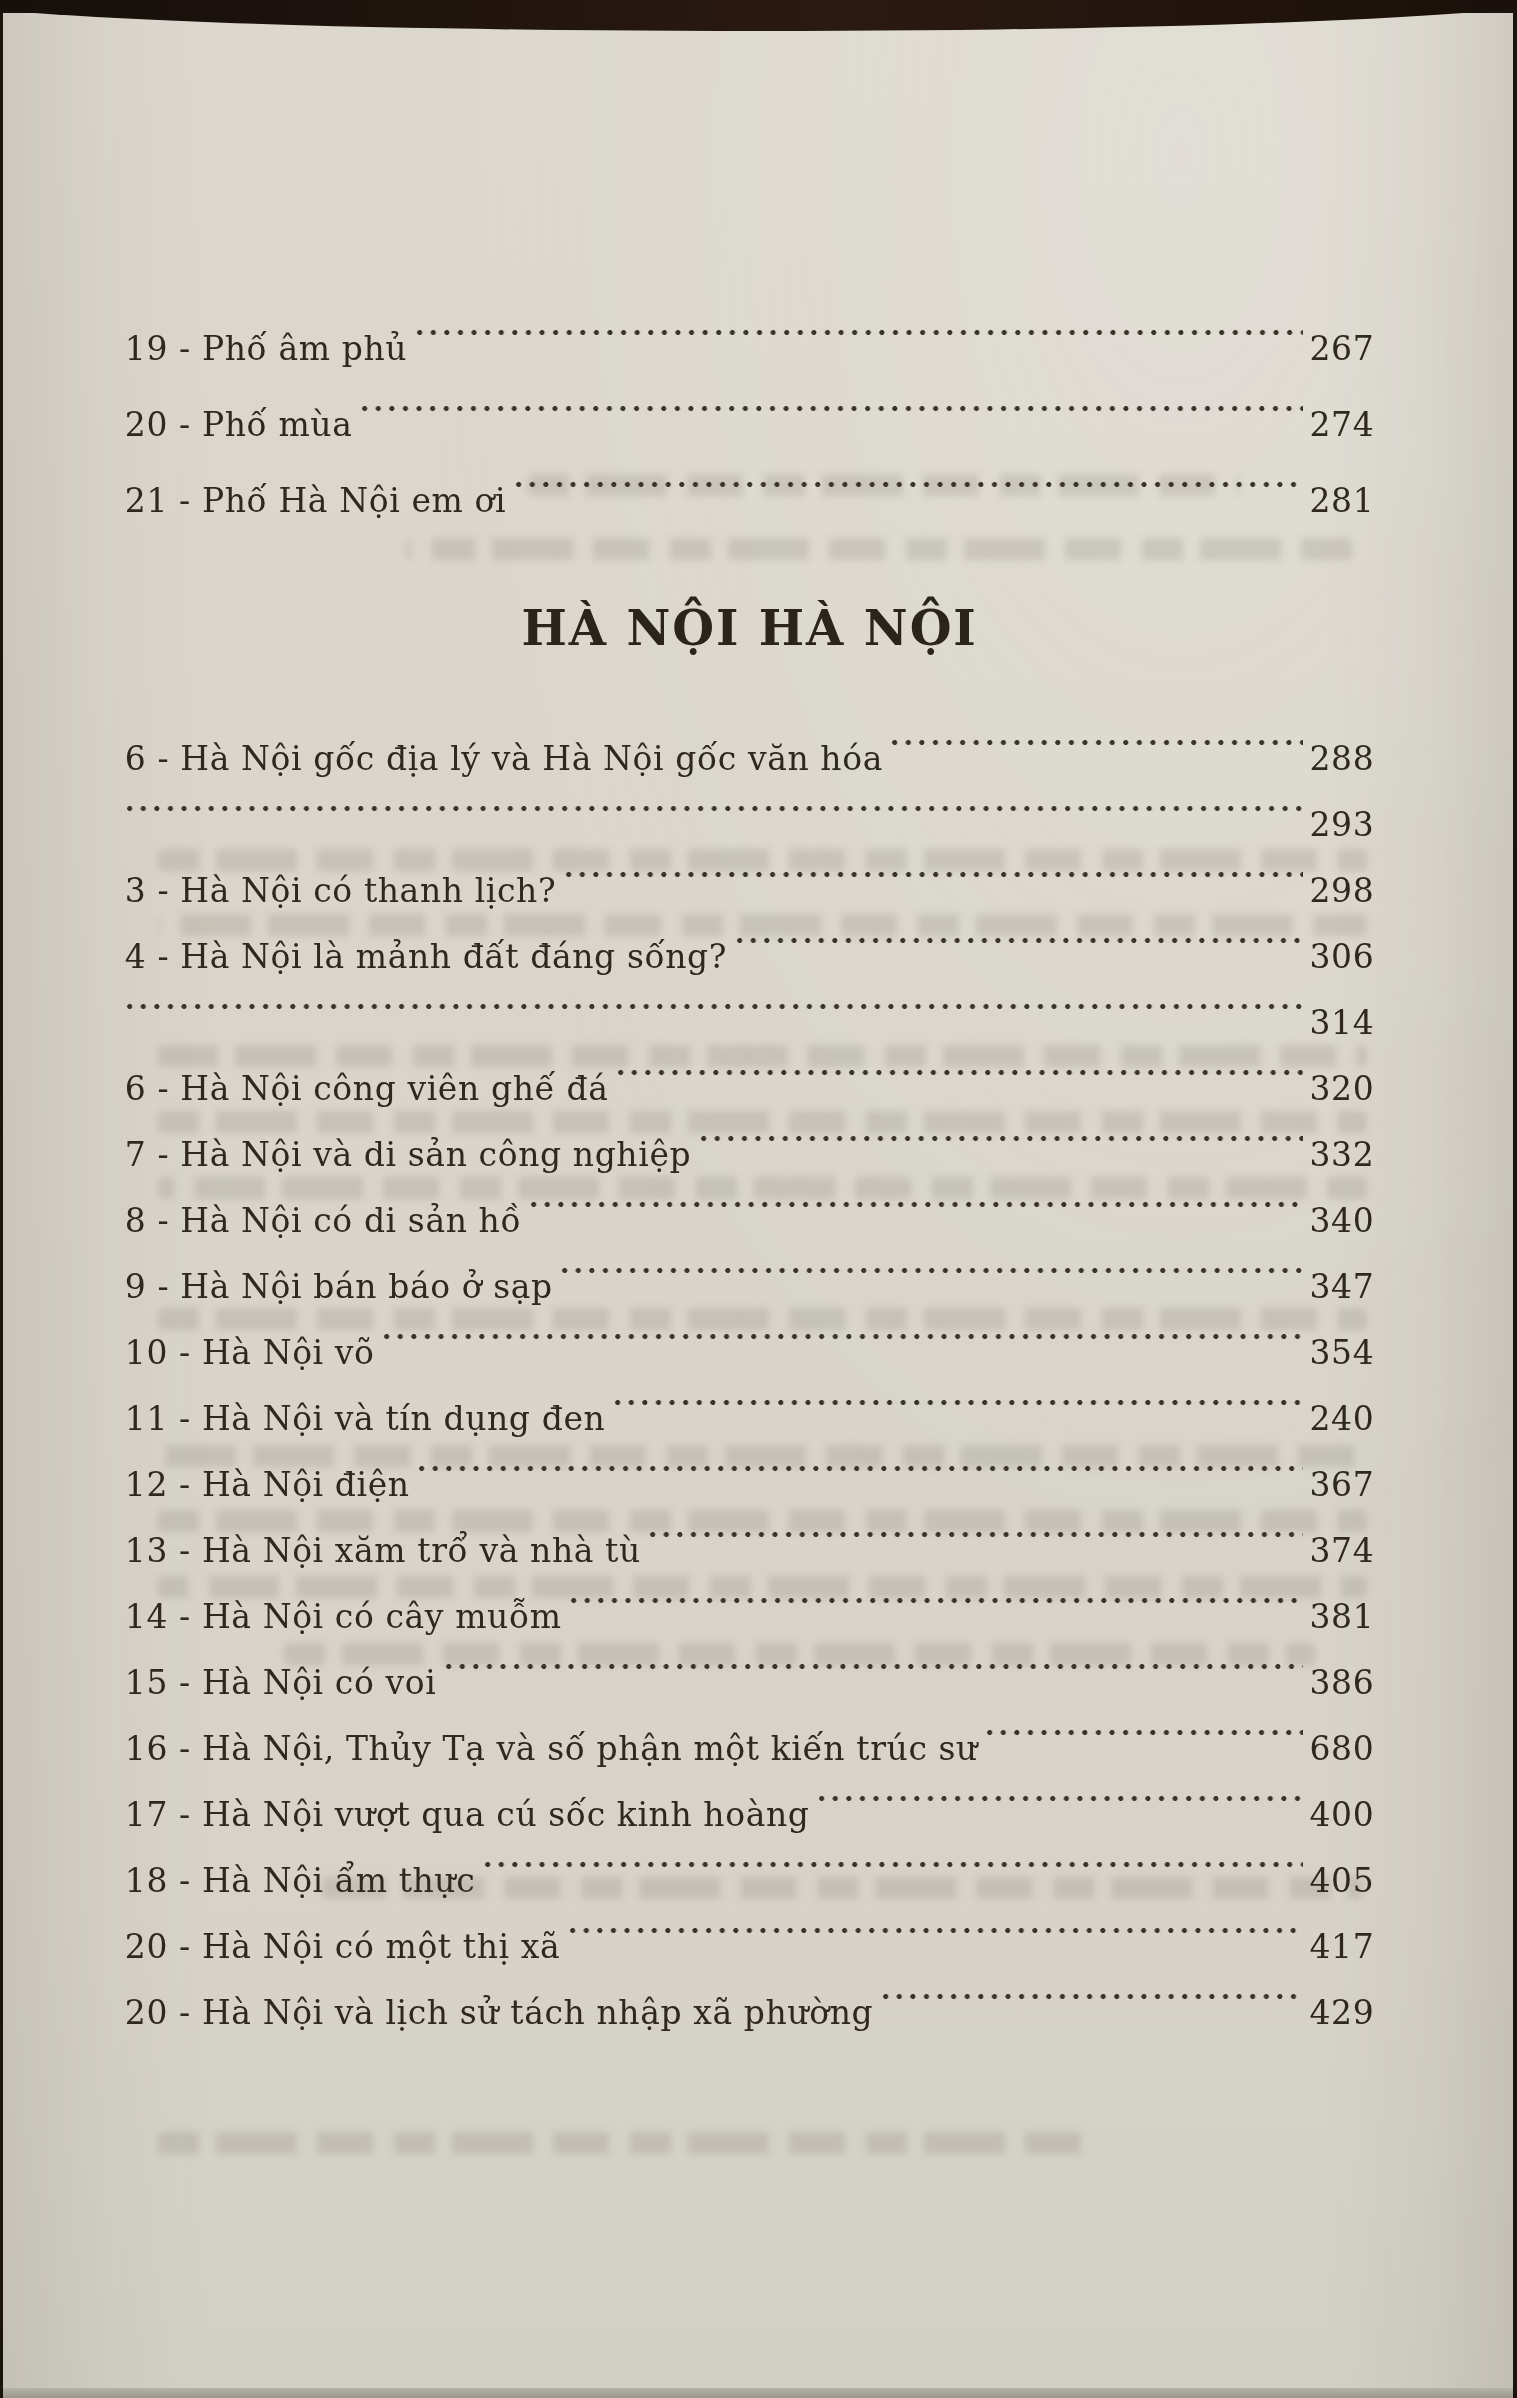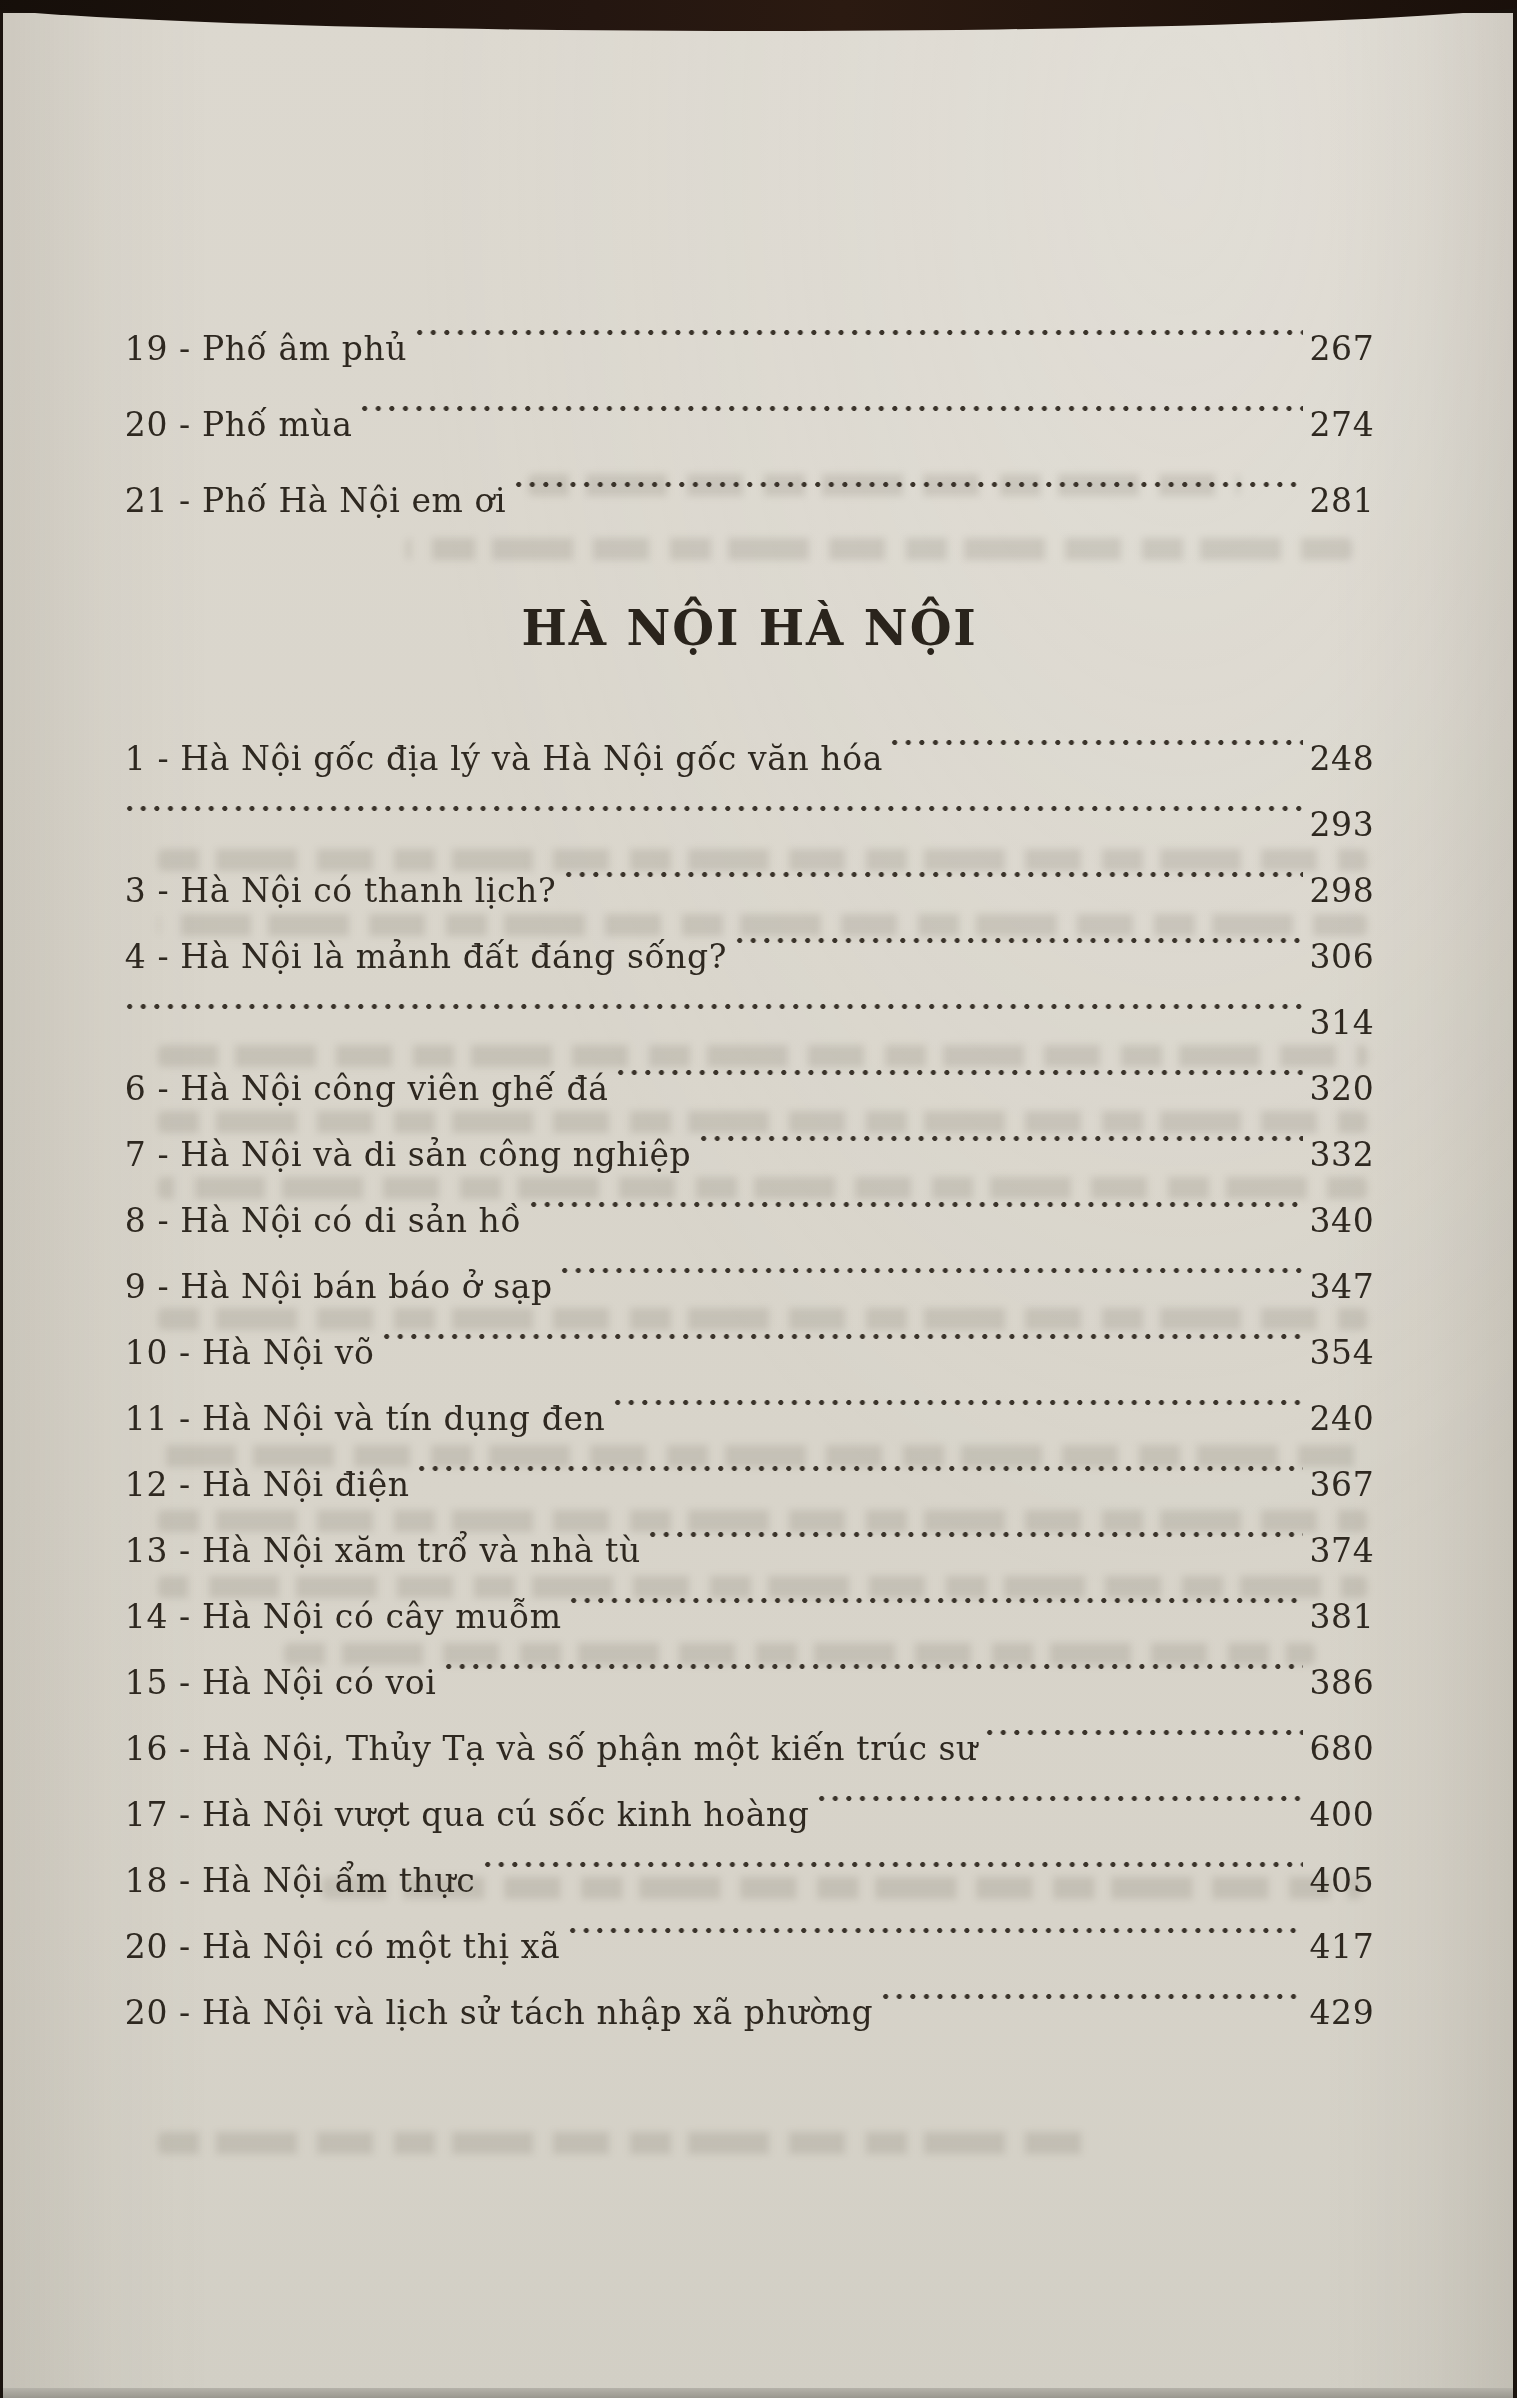--- a/index.html
+++ b/index.html
@@ -131,23 +131,23 @@
           <span class="leader"></span>
           <span class="toc-page">281</span>
         </div>
       </div>
 
     <div class="section-heading">HÀ NỘI HÀ NỘI</div>
 
     <div class="toc-list main">
 
         <div class="toc-row">
-          <span class="toc-label">1 - Hà Nội gốc địa lý và Hà Nội gốc văn hóa</span>
-          <span class="leader"></span>
-          <span class="toc-page">248</span>
+          <span class="toc-label">6 - Hà Nội gốc địa lý và Hà Nội gốc văn hóa</span>
+          <span class="leader"></span>
+          <span class="toc-page">288</span>
         </div>
 
         <div class="toc-row">
           <span class="leader"></span>
           <span class="toc-page">293</span>
         </div>
 
         <div class="toc-row">
           <span class="toc-label">3 - Hà Nội có thanh lịch?</span>
           <span class="leader"></span>

